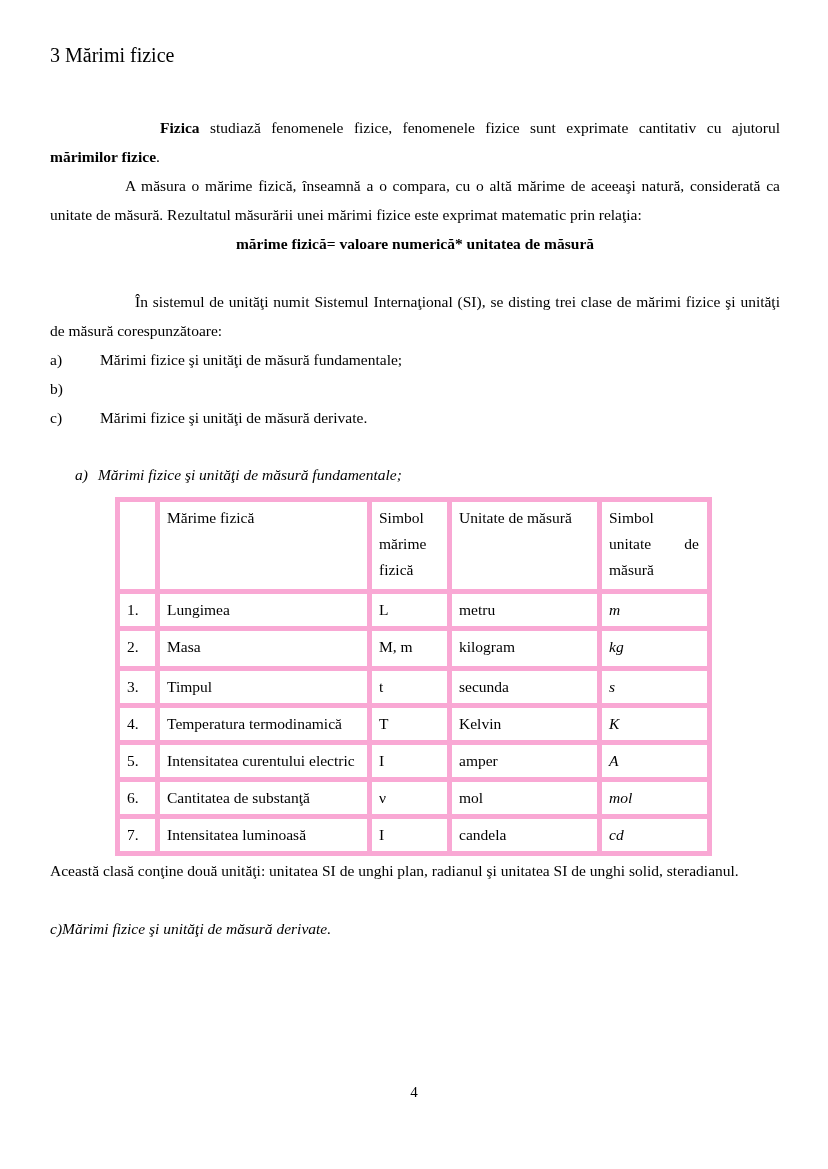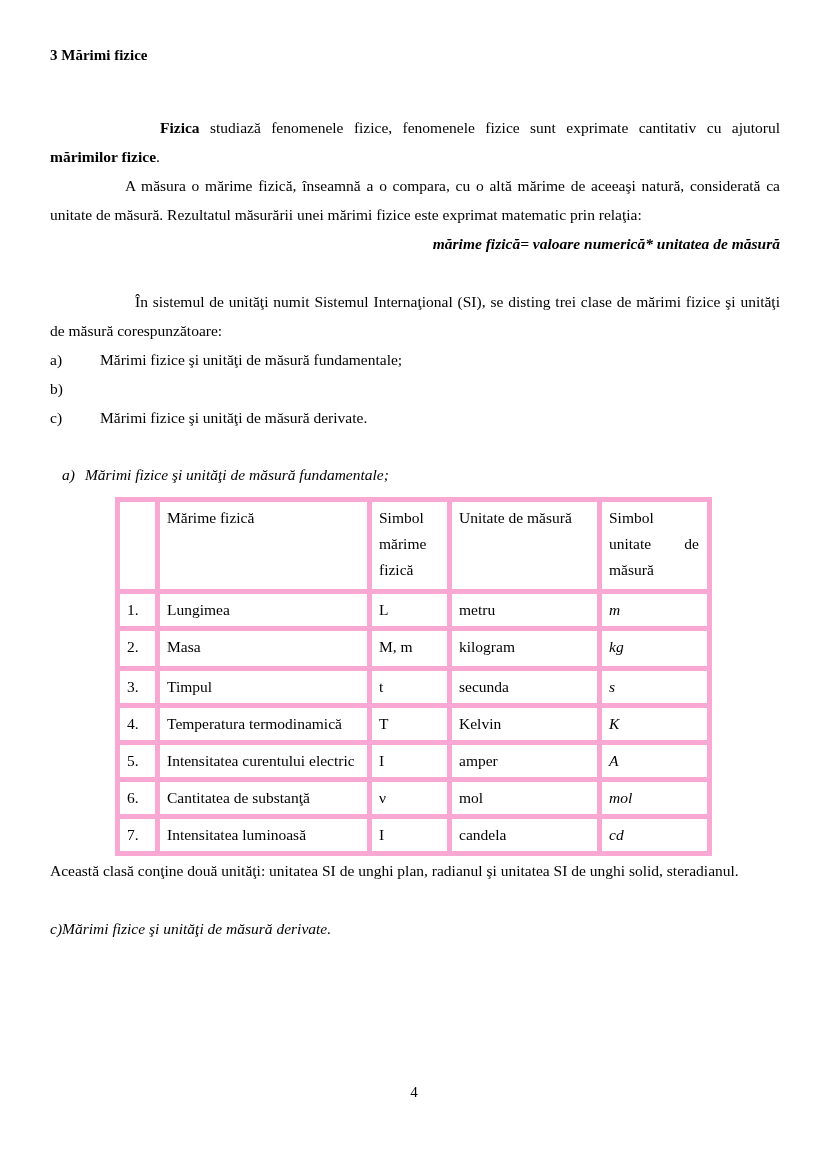--- a/index.html
+++ b/index.html
@@ -9,37 +9,37 @@
     height: 1169px;
     position: relative;
     font-family: "Liberation Serif", serif;
     font-size: 15.5px;
     color: #000;
     overflow: hidden;
   }
   .content { padding: 45px 48px 0 50px; }
 
   h1.doc-title {
-    font-size: 15px;
-    font-weight: bold;
+    font-size: 20px;
+    font-weight: normal;
     line-height: 20px;
   }
 
   p { line-height: 29px; text-align: justify; }
   .p-intro   { margin-top: 48px; text-indent: 110px; }
   .p-measure { text-indent: 75px; }
-  .p-formula { font-weight: bold; text-align: right; font-style: italic; }
+  .p-formula { font-weight: bold; text-align: center; }
   .p-si      { margin-top: 29px; text-indent: 85px; }
 
   .abc-list { margin-top: 0; }
   .abc-item { display: flex; line-height: 29px; }
   .abc-letter { width: 50px; flex-shrink: 0; }
 
   .table-caption {
-    margin: 28px 0 0 12px;
+    margin: 28px 0 0 25px;
     font-style: italic;
     line-height: 29px;
   }
   .table-caption .cap-letter { margin-right: 10px; }
 
   table.pq-table {
     border-collapse: collapse;
     margin: 8px 0 0 65px;
     table-layout: fixed;
     width: 592px;

